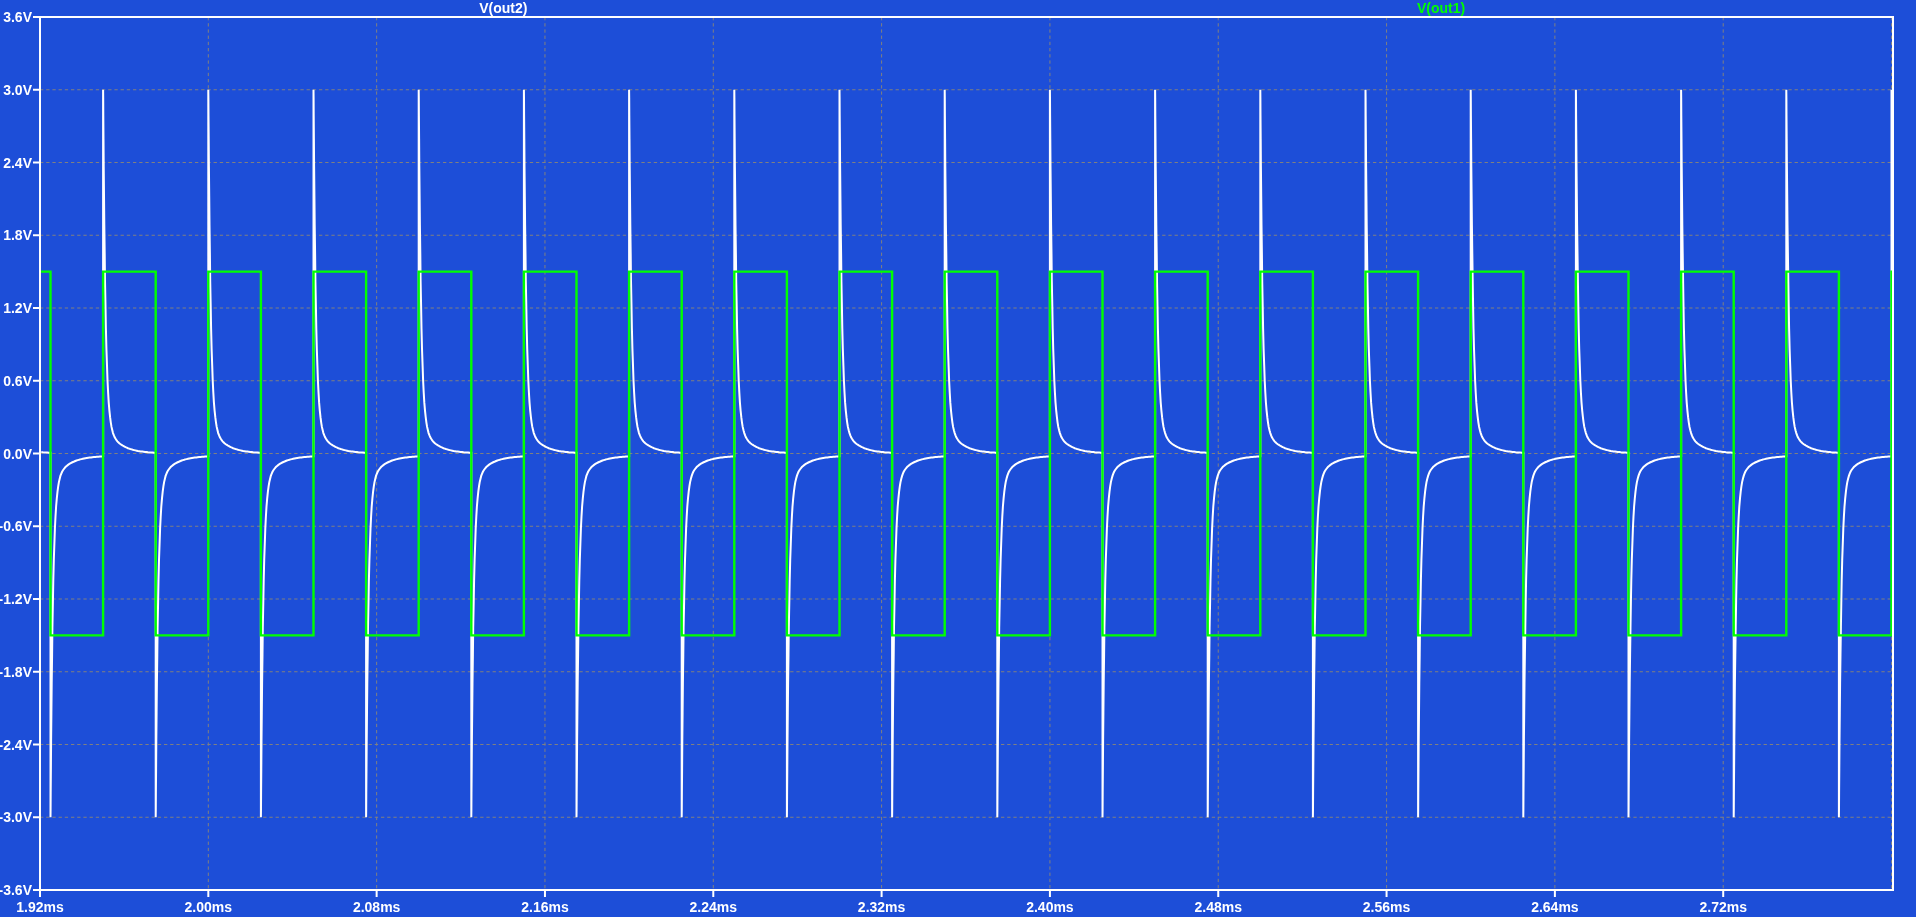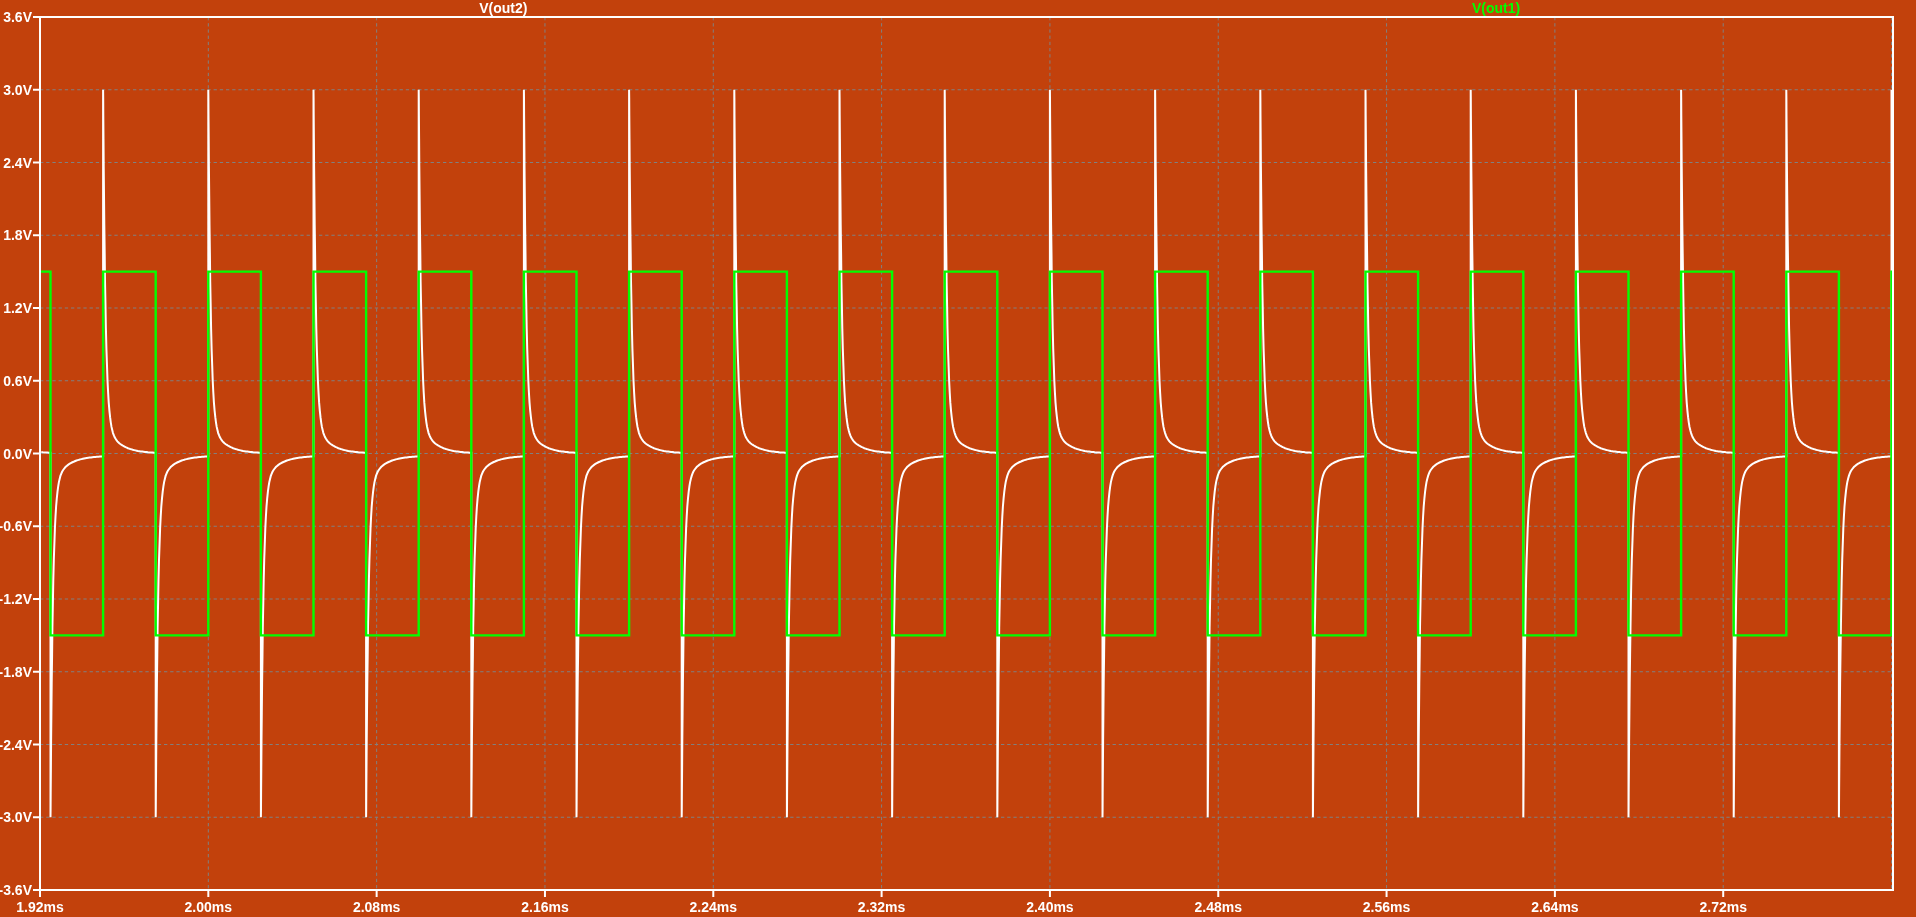--- a/index.html
+++ b/index.html
@@ -1,20 +1,20 @@
 <!DOCTYPE html>
 <html><head>
 <meta charset="utf-8">
 <style>
   html, body { margin: 0; padding: 0; background: #000; }
   .screen {
     position: relative;
     width: 1916px;
     height: 917px;
-    background: #c2410c;
+    background: #1d4ed8;
     overflow: hidden;
     font-family: "Liberation Sans", "DejaVu Sans", sans-serif;
   }
   .trace-label {
     position: absolute;
     top: 0px;
     height: 16px;
     line-height: 16px;
     transform: translateX(-50%);
     font-size: 14px;
@@ -28,21 +28,21 @@
     font-family: "Liberation Sans", "DejaVu Sans", sans-serif;
     font-size: 14px;
     font-weight: bold;
   }
 </style>
 </head>
 <body>
 
 <div class="screen">
   <span class="trace-label" id="label-s0" style="left: 503.25px; color: rgb(255, 255, 255);">V(out2)</span>
-  <span class="trace-label" id="label-s1" style="left: 1496px; color: rgb(0, 255, 0);">V(out1)</span>
+  <span class="trace-label" id="label-s1" style="left: 1441px; color: rgb(0, 255, 0);">V(out1)</span>
   <svg id="plot-svg" width="1916" height="917">
       <defs>
         <clipPath id="plotclip">
           <rect x="40" y="17" width="1853" height="873"></rect>
         </clipPath>
       </defs>
       <line x1="208.32065402520735" y1="17" x2="208.32065402520735" y2="890" stroke="#808080" stroke-width="1" stroke-dasharray="3.3 2.9"></line>
       <line x1="376.6413080504147" y1="17" x2="376.6413080504147" y2="890" stroke="#808080" stroke-width="1" stroke-dasharray="3.3 2.9"></line>
       <line x1="544.9619620756221" y1="17" x2="544.9619620756221" y2="890" stroke="#808080" stroke-width="1" stroke-dasharray="3.3 2.9"></line>
       <line x1="713.2826161008294" y1="17" x2="713.2826161008294" y2="890" stroke="#808080" stroke-width="1" stroke-dasharray="3.3 2.9"></line>

